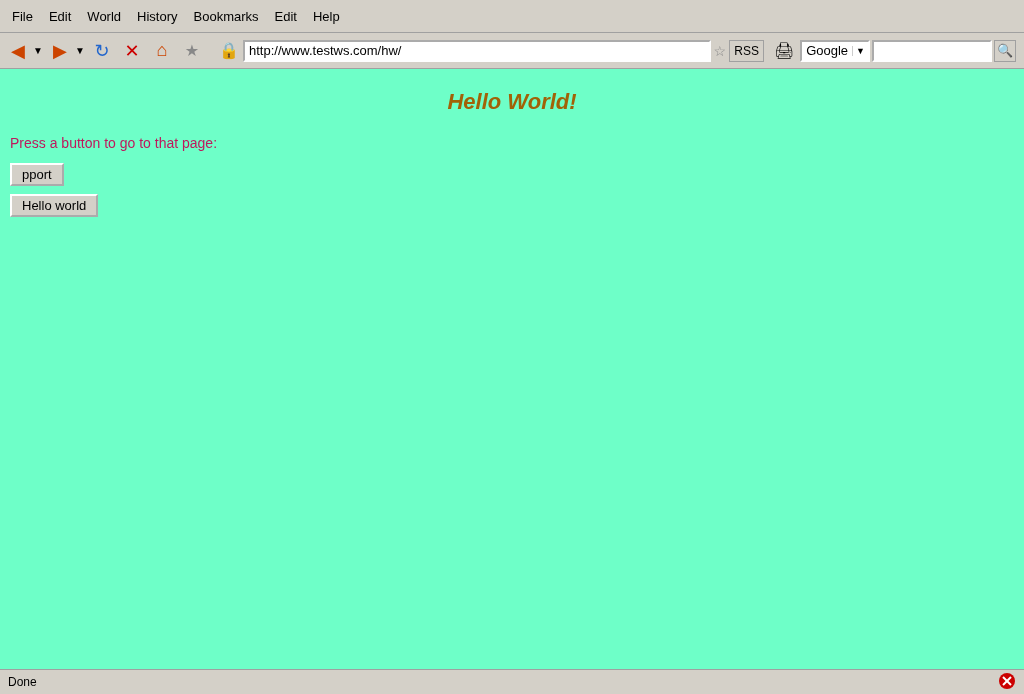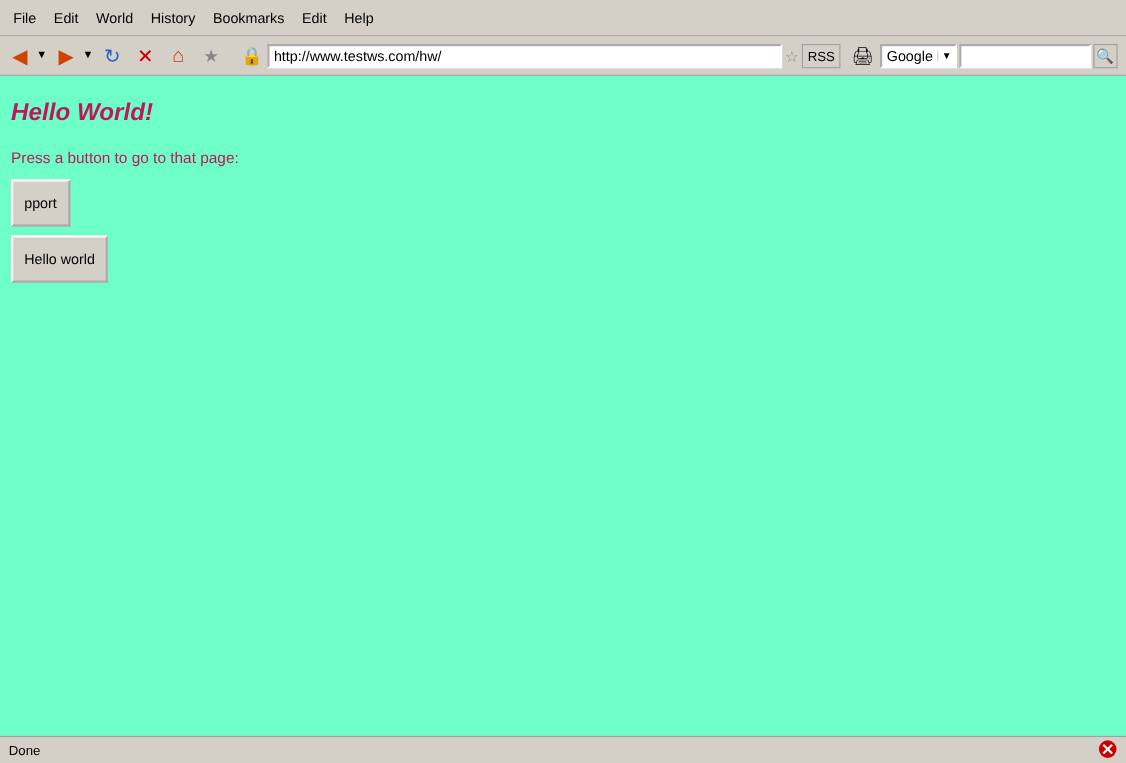--- a/index.html
+++ b/index.html
@@ -152,35 +152,35 @@
       flex-direction: column;
       height: 694px;
     }
     #content-area {
       flex: 1;
       background: #6effc8;
       overflow: auto;
       padding: 10px;
     }
     #page-title {
-      text-align: left;
+      text-align: center;
       font-size: 22px;
       font-weight: bold;
       font-style: italic;
       margin: 10px 0 20px 0;
-      color: #be185d;
+      color: #a16207;
     }
     #prompt-text {
       margin-bottom: 12px;
       font-size: 14px;
       color: #be185d;
     }
     .page-button {
       display: inline-block;
-      padding: 12px 10px;
+      padding: 2px 10px;
       background: #d4d0c8;
       border: 2px outset #ffffff;
       cursor: pointer;
       font-size: 13px;
       margin-bottom: 8px;
     }
 
     
     #statusbar {
       background: #d4d0c8;

